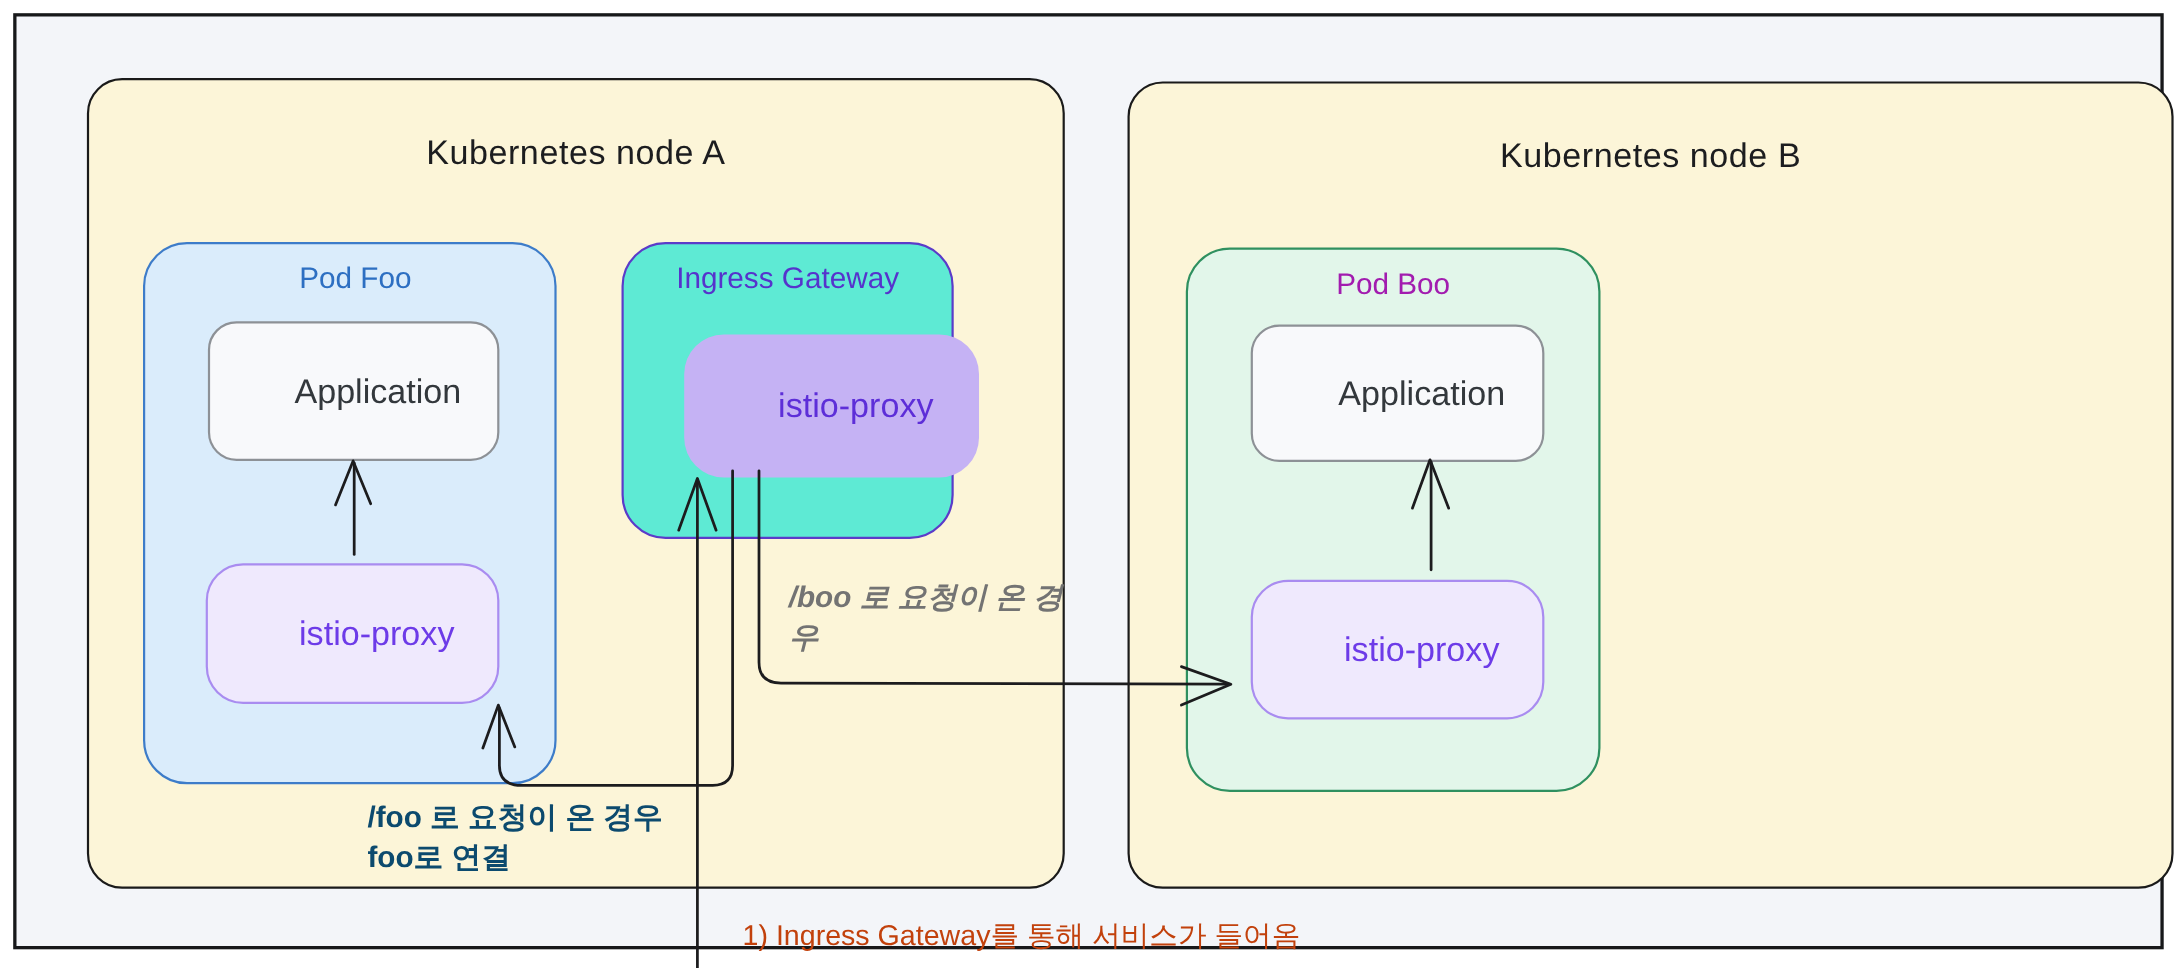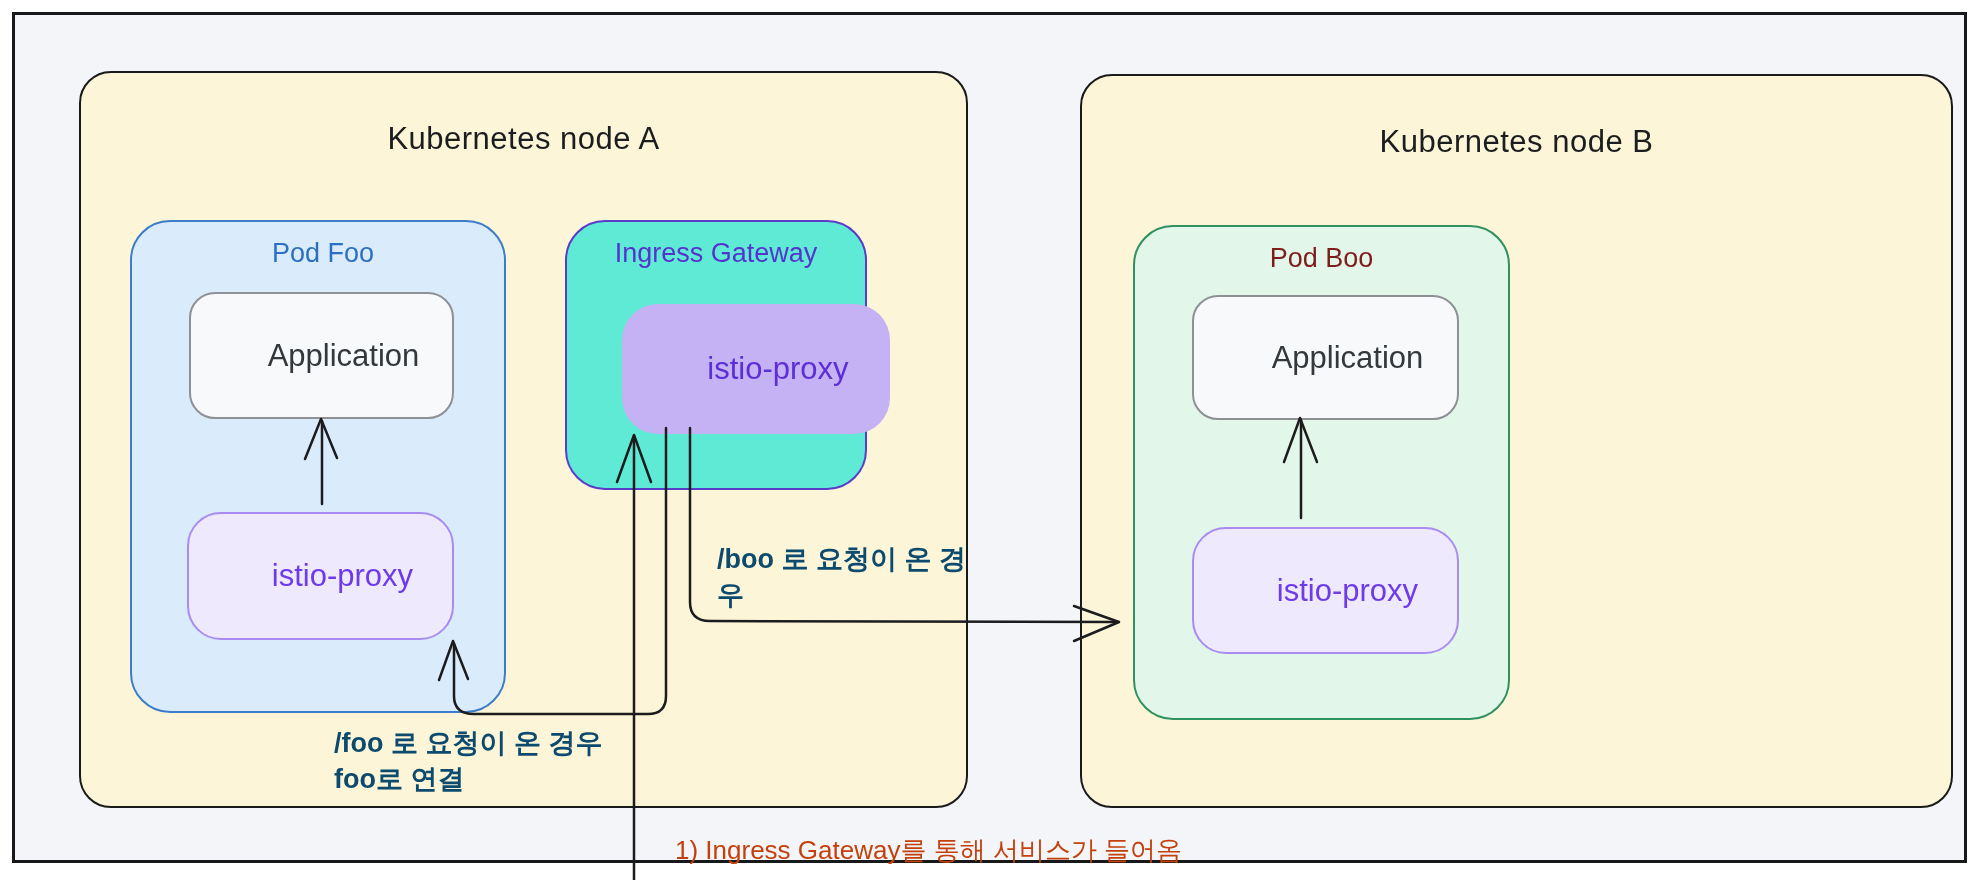--- a/index.html
+++ b/index.html
@@ -6,51 +6,51 @@
   body{width:1984px;height:880px;position:relative;overflow:hidden;
        font-family:"Liberation Sans","DejaVu Sans",sans-serif;}
   .stage{position:absolute;left:0;top:0;width:1984px;height:880px;}
 
   .frame{position:absolute;left:12px;top:12px;width:1955px;height:851px;
          background:#f3f5f9;border:3px solid #17181a;box-sizing:border-box;}
 
   .node{position:absolute;background:#fcf5d8;border:2.5px solid #1a1a1a;
         border-radius:32px;box-sizing:border-box;}
   .node-a{left:64px;top:56px;width:889px;height:737px;}
-  .node-b{left:1065px;top:59px;width:873px;height:734px;}
+  .node-b{left:1010px;top:59px;width:951px;height:734px;}
   .node-title{margin-top:48px;text-align:center;font-size:31px;font-weight:500;
               color:#1c1d1f;letter-spacing:0.5px;}
 
   .subbox{position:absolute;border-radius:40px;box-sizing:border-box;}
   .pod-foo{left:49px;top:147px;width:376px;height:493px;
            background:#daecfb;border:2.5px solid #3d7cc9;}
   .gateway{left:484px;top:147px;width:302px;height:270px;
            background:#5eead4;border:2.5px solid #5b3bc9;}
   .pod-boo{left:51px;top:149px;width:377px;height:495px;
            background:#e2f6ea;border:2.5px solid #2f9060;}
   .sub-title{margin-top:16px;text-align:center;font-size:27px;font-weight:500;}
   .pod-foo .sub-title{color:#2d6fc2;padding-left:10px;}
   .gateway .sub-title{color:#5633cc;}
-  .pod-boo .sub-title{color:#7f1d1d;}
+  .pod-boo .sub-title{color:#a21caf;}
 
   .innerbox{position:absolute;display:flex;align-items:center;justify-content:center;
             box-sizing:border-box;font-size:31px;font-weight:500;padding-left:44px;}
   .appbox{background:#f8f9fb;border:2px solid #8d9196;border-radius:26px;color:#33383c;}
   .proxybox{background:#efe9fd;border:2px solid #a98cf0;border-radius:34px;color:#6d3be8;}
   .gwproxybox{background:#c5b2f4;border:none;border-radius:36px;color:#5d2ed8;}
 
   .foo-app{left:57px;top:70px;width:265px;height:127px;}
   .foo-proxy{left:55px;top:290px;width:267px;height:128px;}
   .gw-proxy{left:55px;top:82px;width:268px;height:130px;}
   .boo-app{left:57px;top:68px;width:267px;height:125px;}
   .boo-proxy{left:57px;top:300px;width:267px;height:127px;}
 
   .annotation{position:absolute;font-size:27px;font-weight:600;line-height:36px;}
   .ann-foo{left:253px;top:652px;color:#0c4a6e;}
-  .ann-boo{left:636px;top:468px;color:#0c4a6e;}
+  .ann-boo{left:636px;top:452px;color:#737373;font-style:italic;}
 
   .caption{position:absolute;left:660px;top:818px;font-size:26px;font-weight:400;
            color:#c2410c;}
 
   .arrows{position:absolute;left:0;top:0;width:1984px;height:880px;
           pointer-events:none;}
   .arrows path{stroke:#1c1c1e;stroke-width:2.5;fill:none;
                stroke-linecap:round;stroke-linejoin:round;}
 </style>
 </head>

